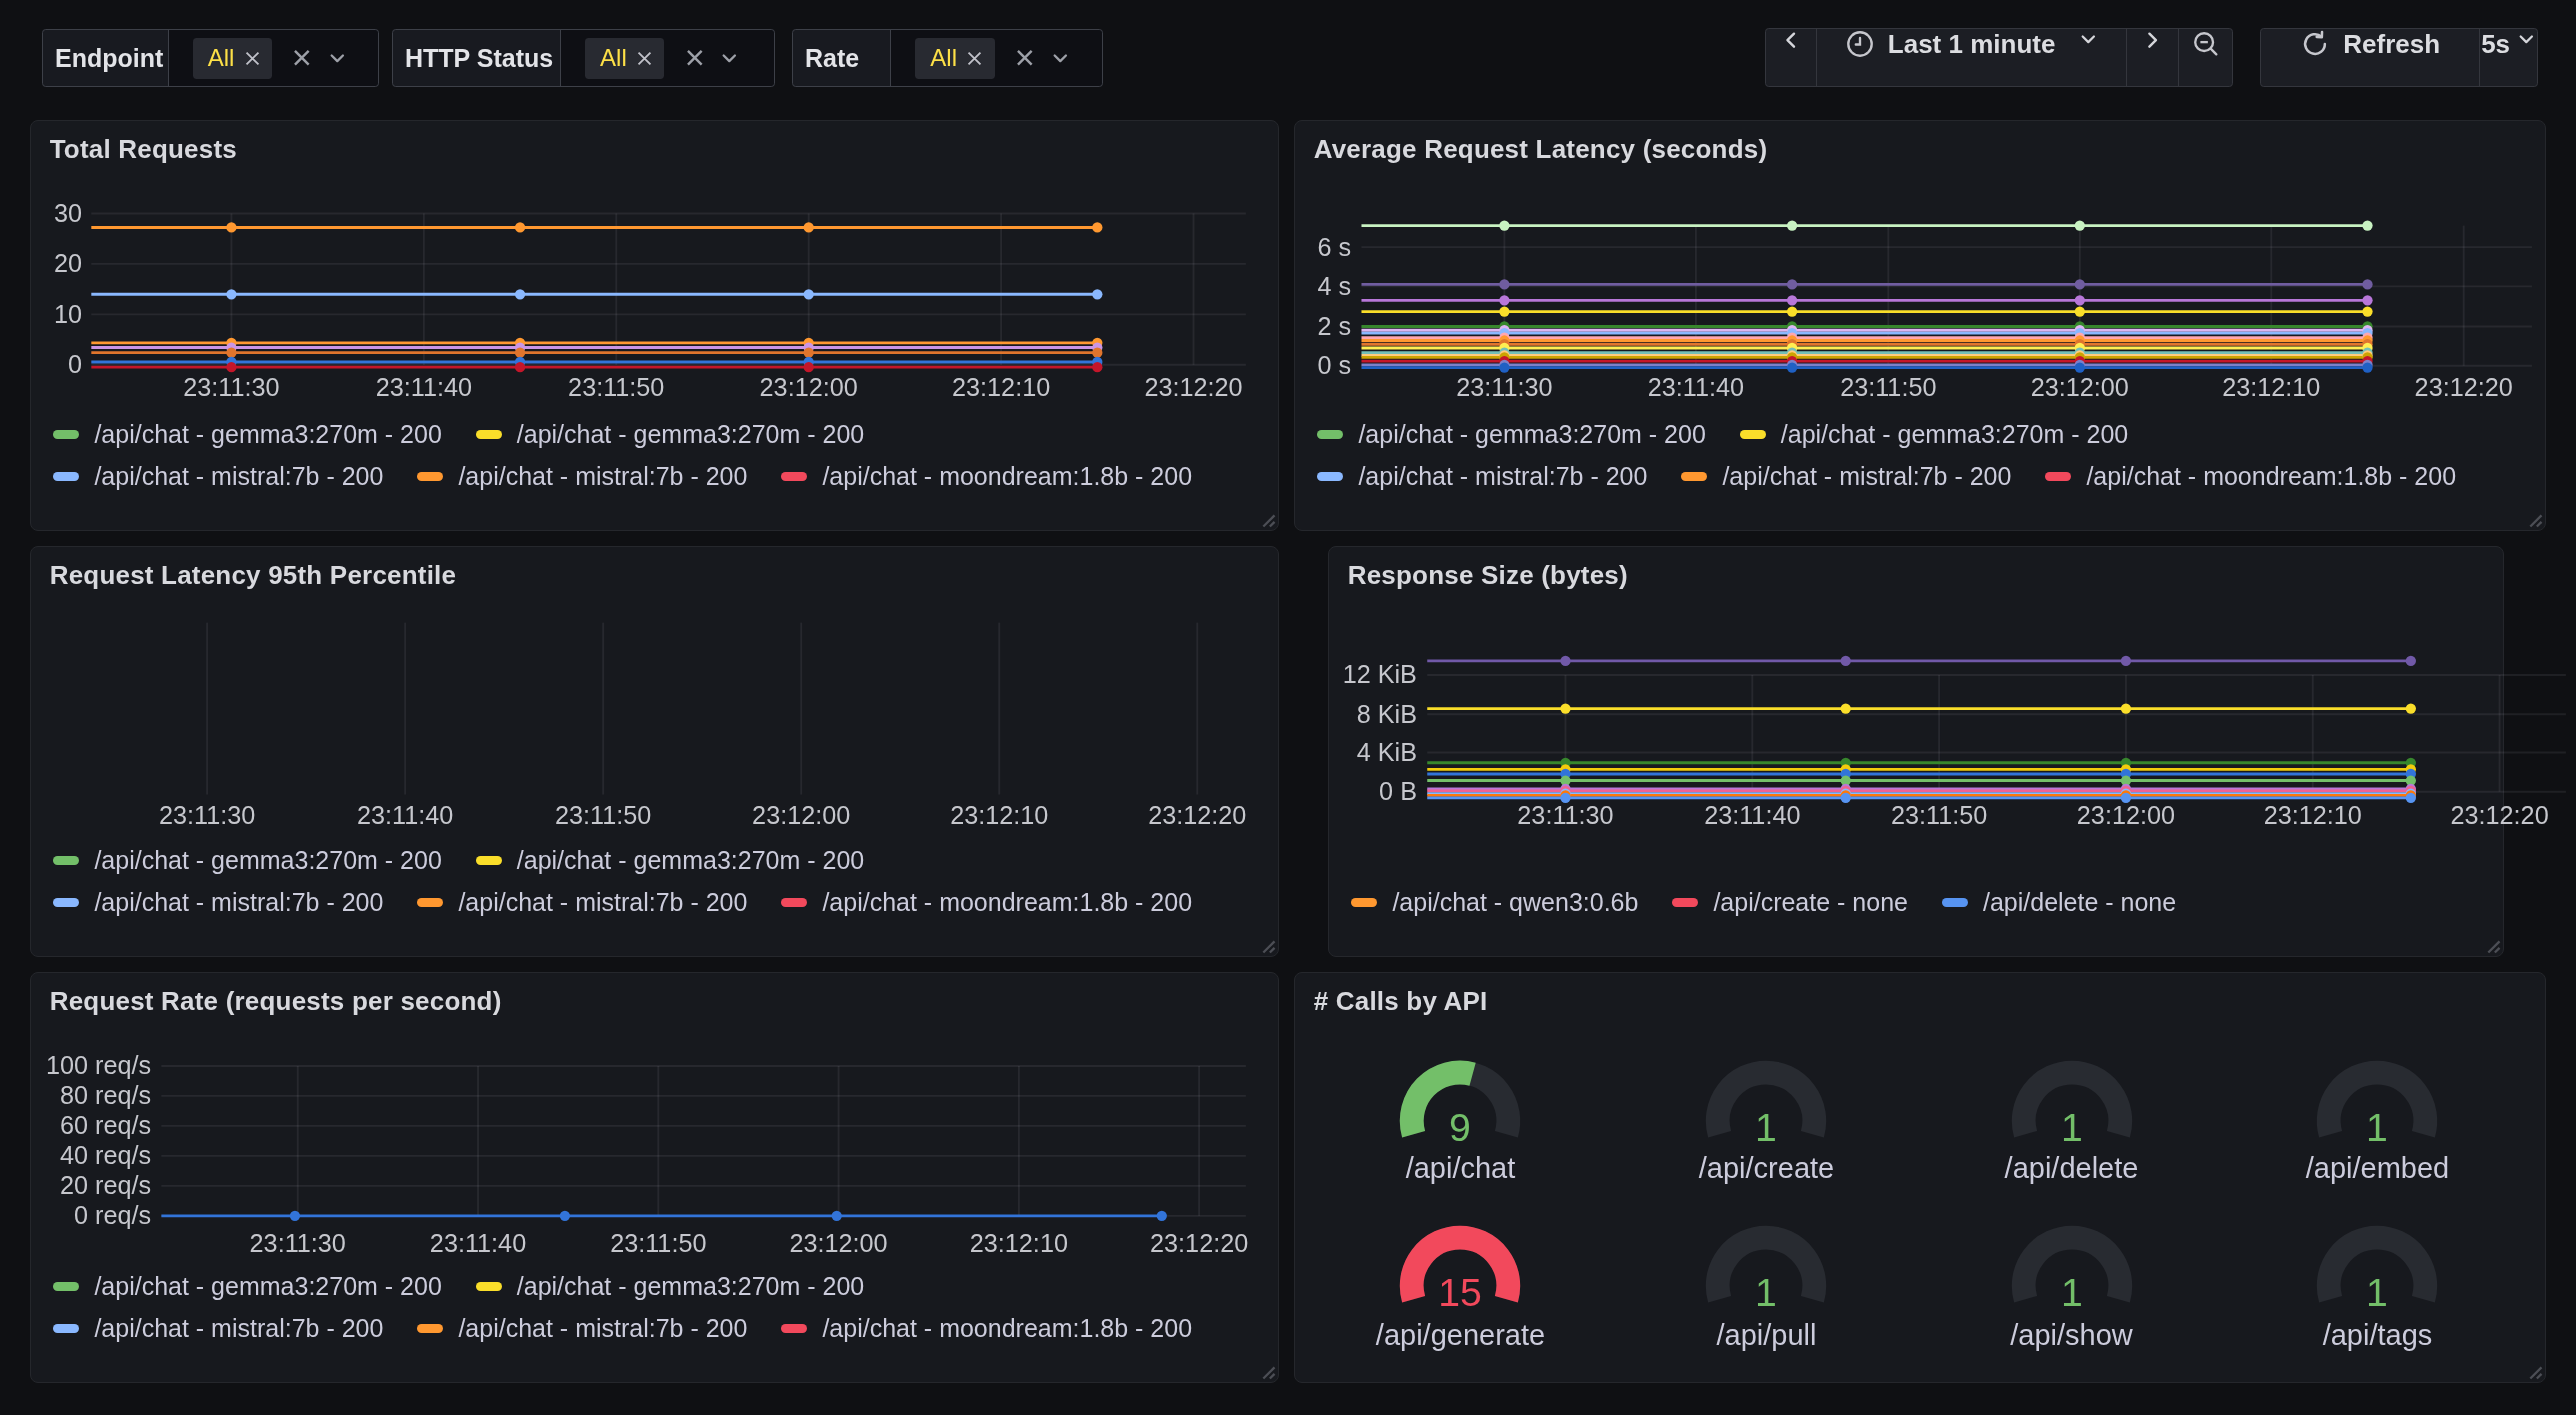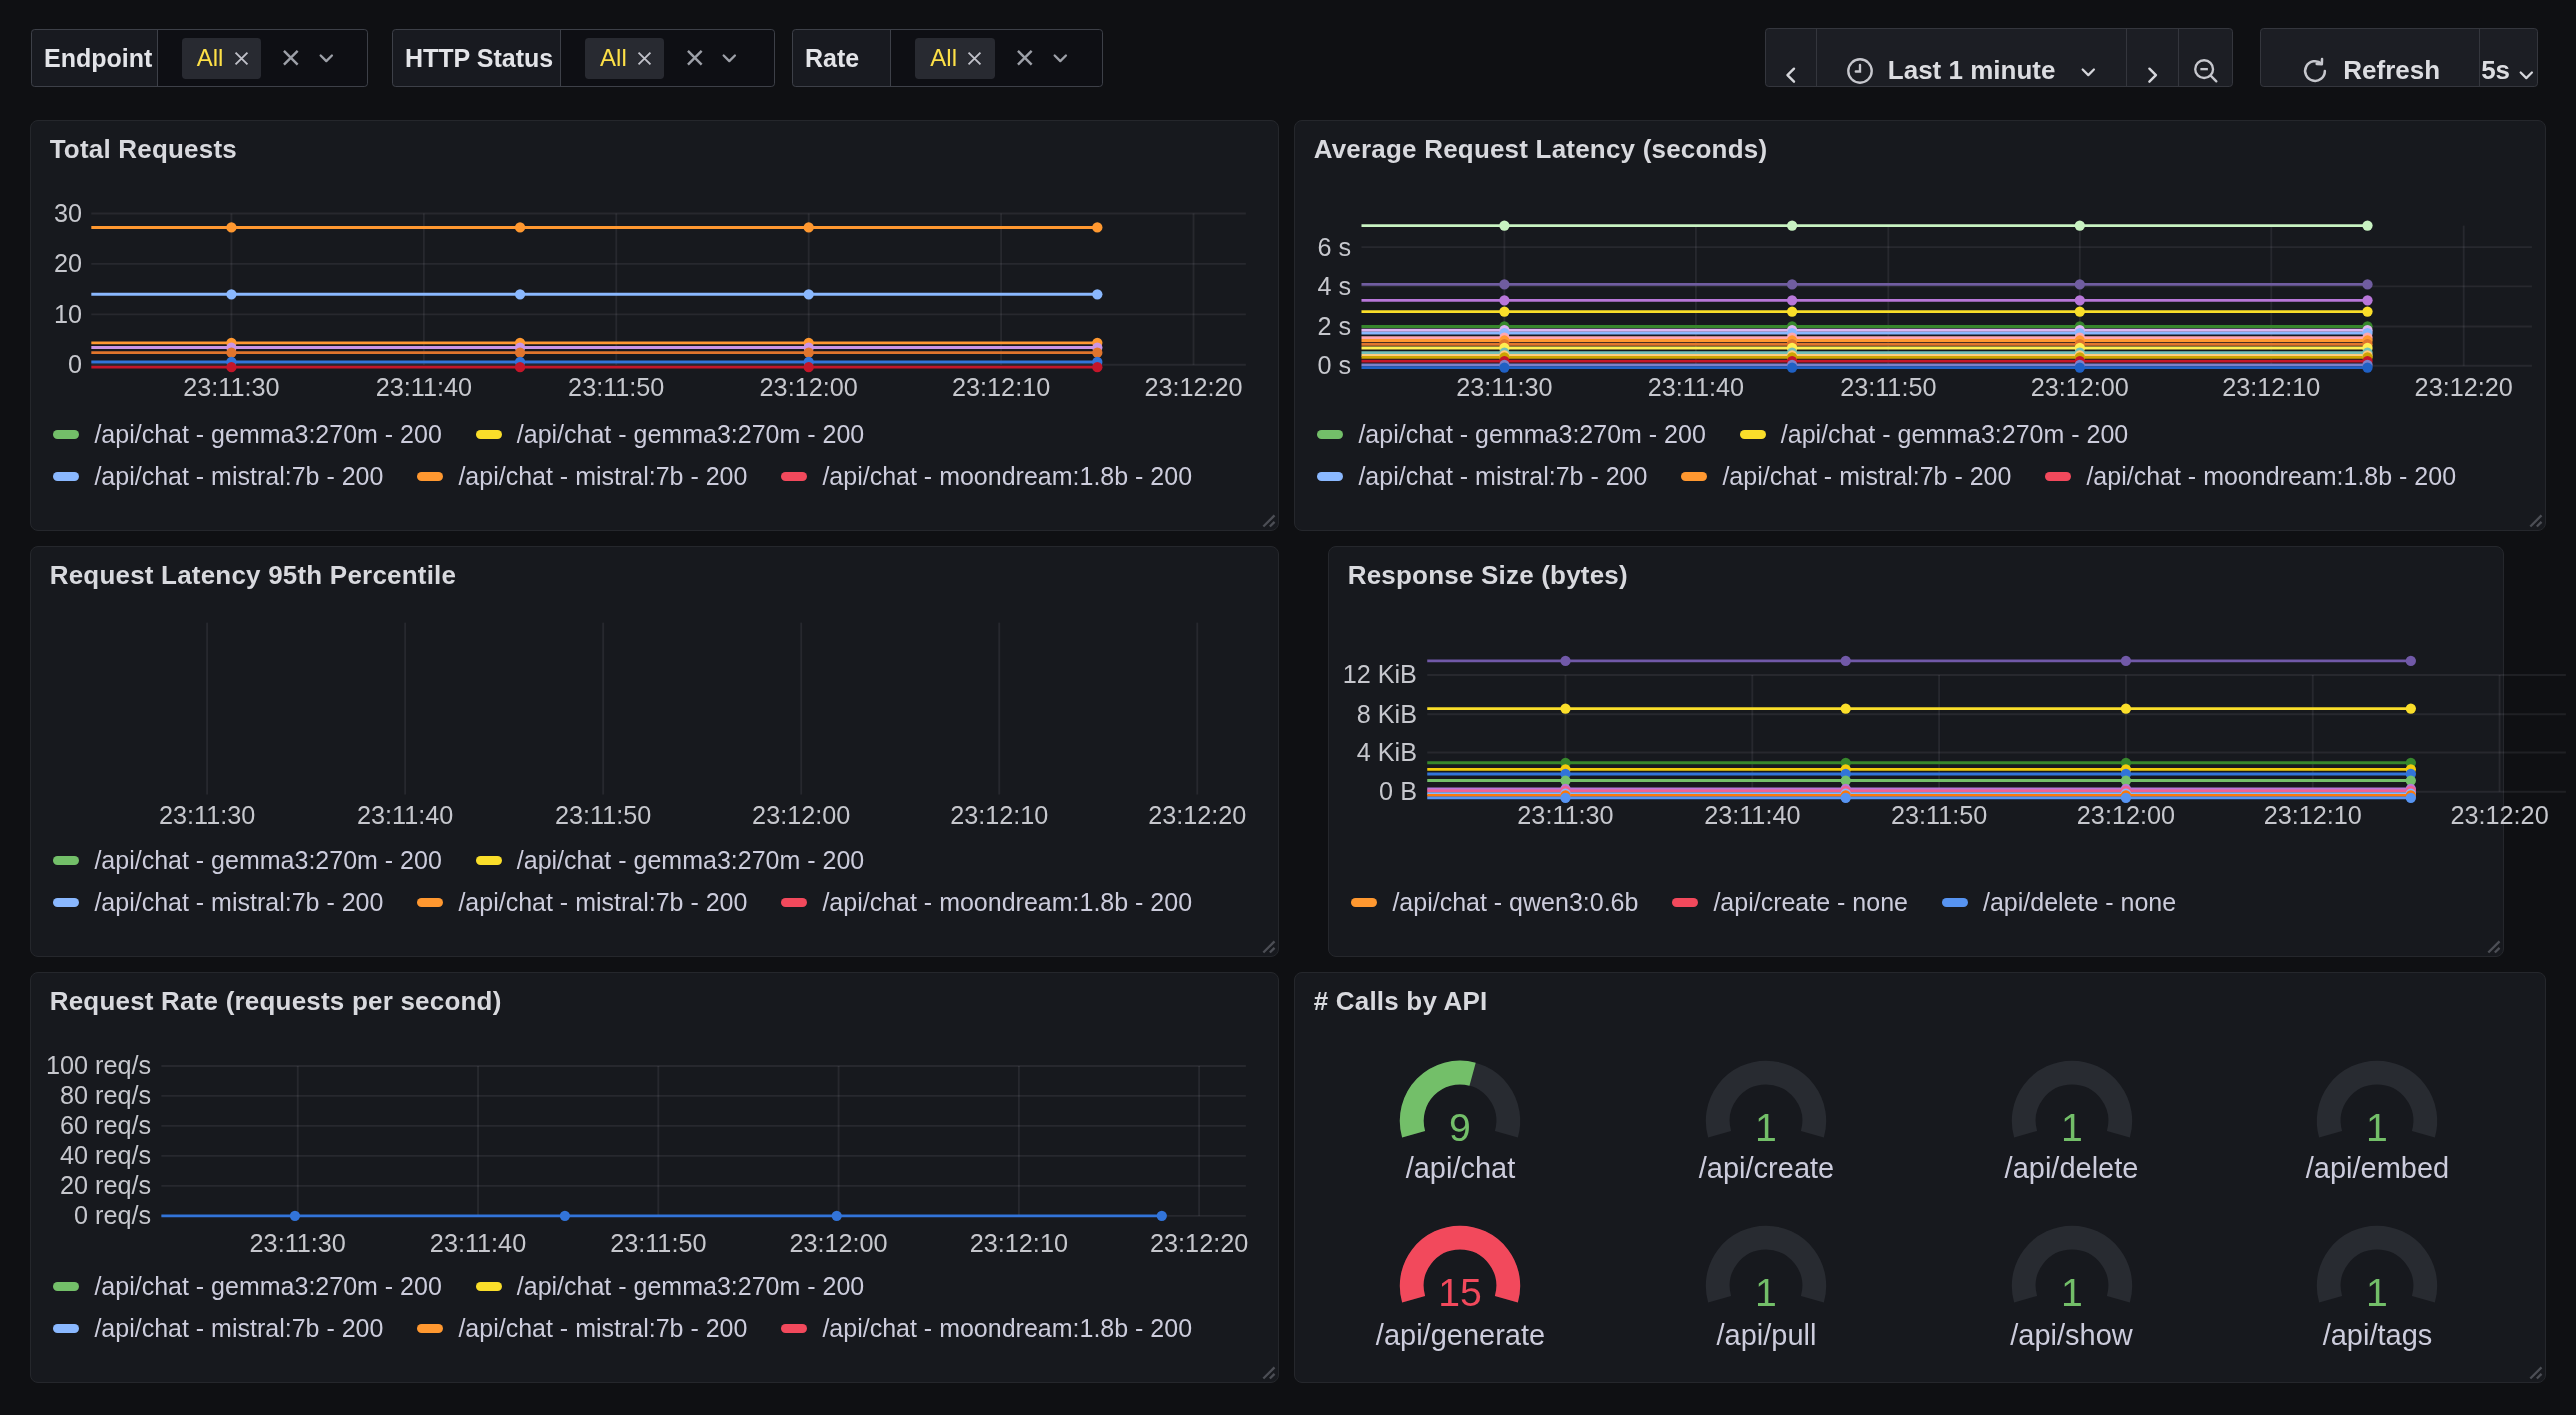--- a/index.html
+++ b/index.html
@@ -10,26 +10,26 @@
 .lmark { display:inline-block; width:26px; height:8.4px; border-radius:4.7px; margin-right:15px; }
 .glab { position:absolute; width:299px; text-align:center; font-size:29px; color:#ccccdc; }
 .rsz { position:absolute; right:1.9px; bottom:1.9px; }
 .fgroup { position:absolute; top:29px; height:58px; display:flex; border:0.9px solid #3d4048; border-radius:3.7px; background:#181a20; }
 .flabel { display:flex; align-items:center; padding-left:12px; font-size:25px; font-weight:700; color:#e3e4e8; white-space:nowrap; overflow:visible; border-right:0.9px solid #3d4048; }
 .fvalue { display:flex; align-items:center; padding:0 13px 0 24px; background:#0e0f14; border-radius:0 3.7px 3.7px 0; }
 .chip { display:inline-flex; align-items:center; gap:9.3px; background:#282a31; border-radius:3.7px; padding:6.5px 11.2px 6.5px 15px; font-size:24px; color:#fde047; }
 .chipx { display:inline-flex; }
 .fctl { margin-left:20.6px; display:inline-flex; align-items:center; gap:15px; }
 .tgroup { position:absolute; top:28px; height:59px; display:flex; border:0.9px solid #34363d; border-radius:3.7px; background:#1c1e24; }
-.tbtn { display:flex; align-items:flex-end; justify-content:center; border-right:0.9px solid #34363d; height:100%; }
+.tbtn { display:flex; align-items:flex-start; justify-content:center; border-right:0.9px solid #34363d; height:100%; }
 .ttxt { font-size:26px; font-weight:700; color:#dcdde1; }
 text { font-family:"Liberation Sans",sans-serif; }
 </style></head>
 <body>
-<div class="fgroup" style="left:31px;width:337px">
+<div class="fgroup" style="left:42px;width:337px">
   <div class="flabel" style="width:128px">Endpoint</div>
   <div class="fvalue" style="width:213px">
     <span class="chip">All <span class="chipx">
           <svg width="17" height="17" viewBox="0 0 20 20">
             <path d="M3 3 L17 17 M17 3 L3 17" stroke="#c0c1c9" stroke-width="2.2" fill="none"></path>
           </svg>
         </span></span>
     <span class="fctl">
         <svg width="19.6" height="19.6" viewBox="0 0 20 20">
           <path d="M3 3 L17 17 M17 3 L3 17" stroke="#9da0a8" stroke-width="2.5" fill="none"></path>

